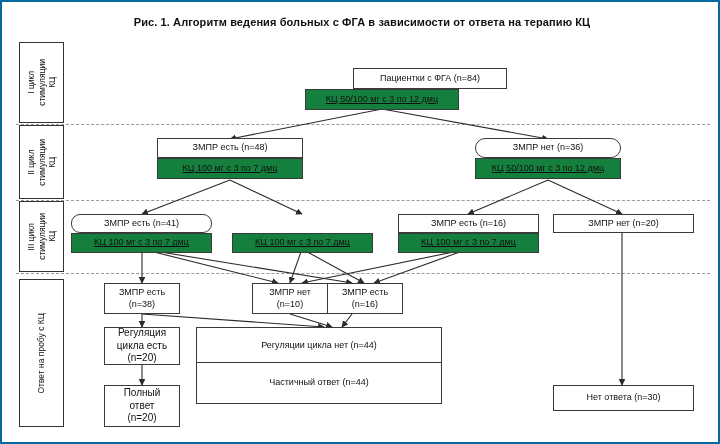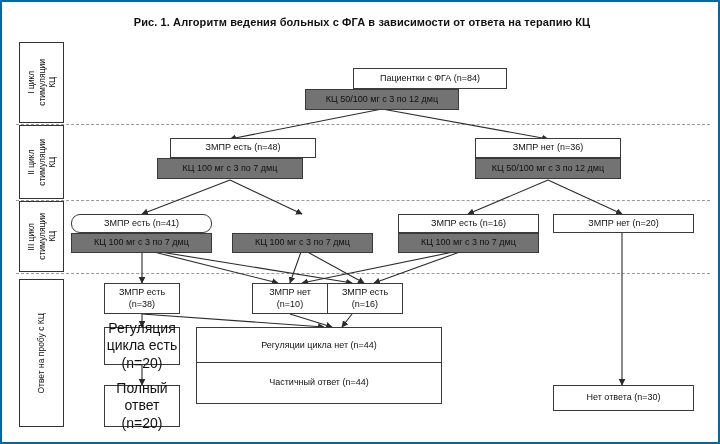--- a/index.html
+++ b/index.html
@@ -49,23 +49,24 @@
     position:absolute;
     box-sizing:border-box;
     border:1px solid #3a3a3a;
     background:#ffffff;
     display:flex;align-items:center;justify-content:center;
     font-size:9px;color:#111;line-height:1.25;
     text-align:center;
     white-space:pre-line;
   }
   .box.teal{
-    background:#737373;
+    background:#15803d;
+    text-decoration:underline;
   }
-  .box.tall{font-size:14px;text-align:center;}
+  .box.tall{font-size:10px;text-align:center;}
   
   #wires{
     position:absolute;left:0;top:0;width:720px;height:444px;
     pointer-events:none;
   }
 </style>
 </head>
 <body>
 
 <div id="frame">
@@ -128,24 +129,24 @@
       <path d="M140,363 L140,383"></path>
       <path d="M280,365 L280,383"></path>
 
       <path d="M620,229 L620,383"></path>
     </g>
   </svg>
 
   <div class="box" style="left:303px;top:66px;width:154px;height:21px;margin-left:48px;">Пациентки с ФГА (n=84)</div>
   <div class="box teal" style="left:303px;top:87px;width:154px;height:21px;">КЦ 50/100 мг с 3 по 12 дмц</div>
 
-  <div class="box" style="left:168px;top:136px;width:146px;height:20px;">ЗМПР есть (n=48)</div>
+  <div class="box" style="left:155px;top:136px;width:146px;height:20px;">ЗМПР есть (n=48)</div>
   <div class="box teal" style="left:155px;top:156px;width:146px;height:21px;">КЦ 100 мг с 3 по 7 дмц</div>
 
-  <div class="box" style="left:473px;top:136px;width:146px;height:20px;">ЗМПР нет (n=36)</div>
+  <div class="box" style="left:473px;top:136px;width:146px;height:20px;border-radius:10px;">ЗМПР нет (n=36)</div>
   <div class="box teal" style="left:473px;top:156px;width:146px;height:21px;">КЦ 50/100 мг с 3 по 12 дмц</div>
 
   <div class="box" style="left:69px;top:212px;width:141px;height:19px;border-radius:9px;">ЗМПР есть (n=41)</div>
   <div class="box teal" style="left:69px;top:231px;width:141px;height:20px;">КЦ 100 мг с 3 по 7 дмц</div>
 
   <div class="box teal" style="left:230px;top:231px;width:141px;height:20px;">КЦ 100 мг с 3 по 7 дмц</div>
 
   <div class="box" style="left:396px;top:212px;width:141px;height:19px;">ЗМПР есть (n=16)</div>
   <div class="box teal" style="left:396px;top:231px;width:141px;height:20px;">КЦ 100 мг с 3 по 7 дмц</div>
 

